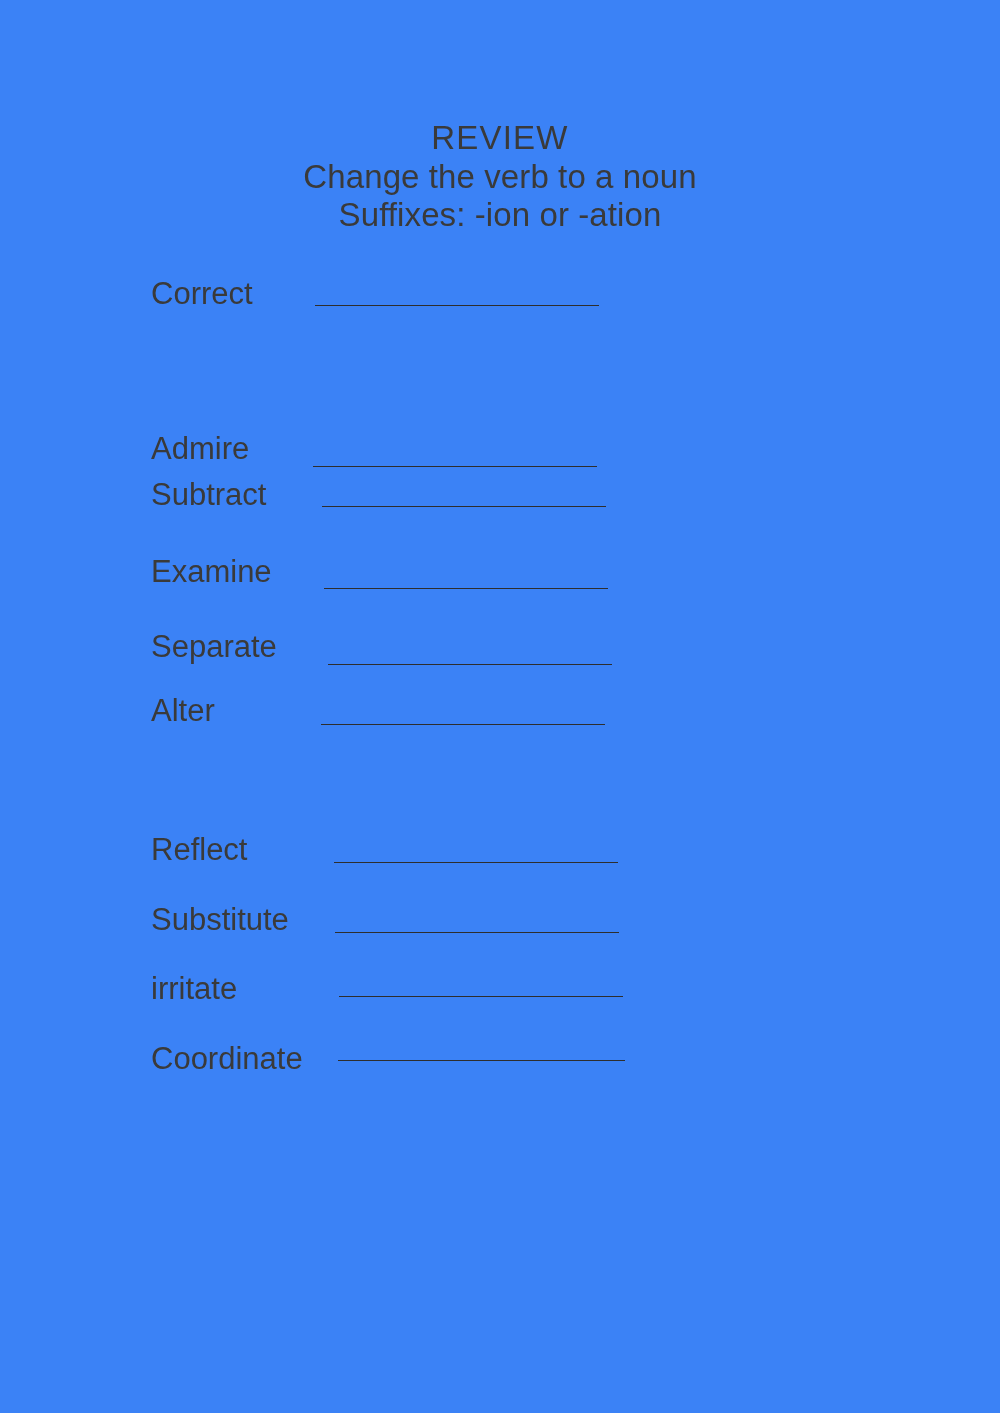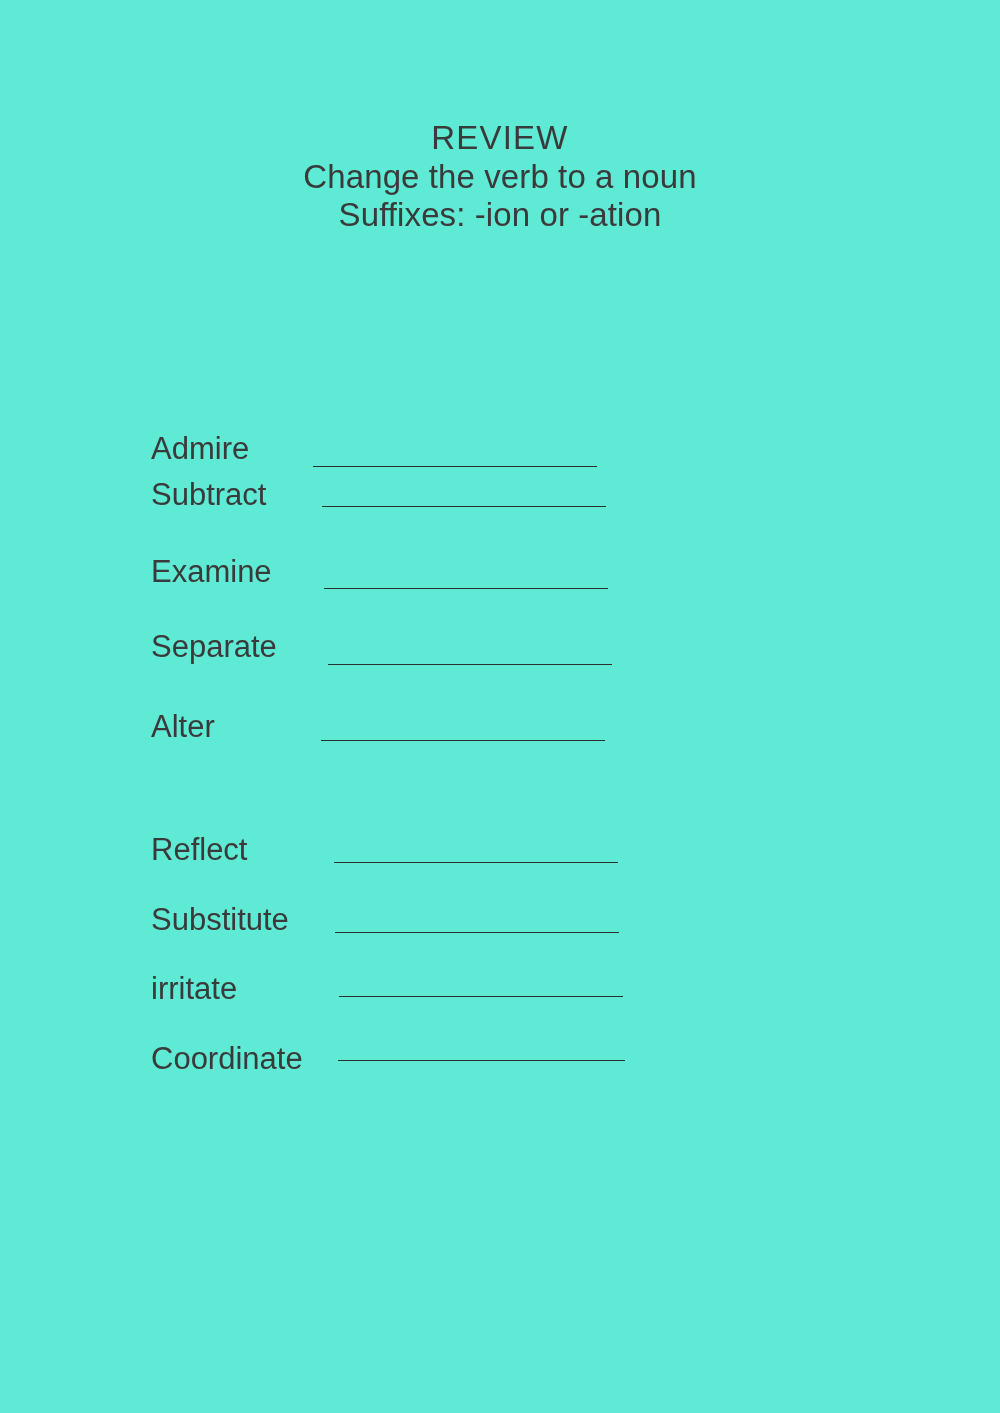--- a/index.html
+++ b/index.html
@@ -15,21 +15,21 @@
     color: #3a3a3a;
     -webkit-font-smoothing: antialiased;
   }
 
   .sheet {
     position: absolute;
     left: 0;
     top: 0;
     width: 1000px;
     height: 1413px;
-    background: #5eead4;
+    background: #3b82f6;
     overflow: hidden;
   }
 
   
   .title-block {
     position: absolute;
     left: 0;
     top: 119px;
     width: 1000px;
     text-align: center;
@@ -82,37 +82,41 @@
 
 <div class="sheet">
 
   <div class="title-block">
     <span class="title-line main">REVIEW</span>
     <span class="title-line">Change the verb to a noun</span>
     <span class="title-line">Suffixes: -ion or -ation</span>
   </div>
 
   <div class="word-list">
+      <div class="word-row" style="top: 275px;">
+        <span class="word-label">Correct</span>
+        <div class="answer-line" style="left: 315px; width: 284px; top: 30px;"></div>
+      </div>
       <div class="word-row" style="top: 430px; padding-left: 28px;">
         <span class="word-label">Admire</span>
         <div class="answer-line" style="left: 313px; width: 284px; top: 36px;"></div>
       </div>
       <div class="word-row" style="top: 476px;">
         <span class="word-label">Subtract</span>
         <div class="answer-line" style="left: 322px; width: 284px; top: 30px;"></div>
       </div>
       <div class="word-row" style="top: 553px;">
         <span class="word-label">Examine</span>
         <div class="answer-line" style="left: 324px; width: 284px; top: 35px;"></div>
       </div>
       <div class="word-row" style="top: 628px;">
         <span class="word-label">Separate</span>
         <div class="answer-line" style="left: 328px; width: 284px; top: 36px;"></div>
       </div>
-      <div class="word-row" style="top: 708px;">
+      <div class="word-row" style="top: 692px;">
         <span class="word-label">Alter</span>
         <div class="answer-line" style="left: 321px; width: 284px; top: 32px;"></div>
       </div>
       <div class="word-row" style="top: 831px;">
         <span class="word-label">Reflect</span>
         <div class="answer-line" style="left: 334px; width: 284px; top: 31px;"></div>
       </div>
       <div class="word-row" style="top: 901px;">
         <span class="word-label">Substitute</span>
         <div class="answer-line" style="left: 335px; width: 284px; top: 31px;"></div>

